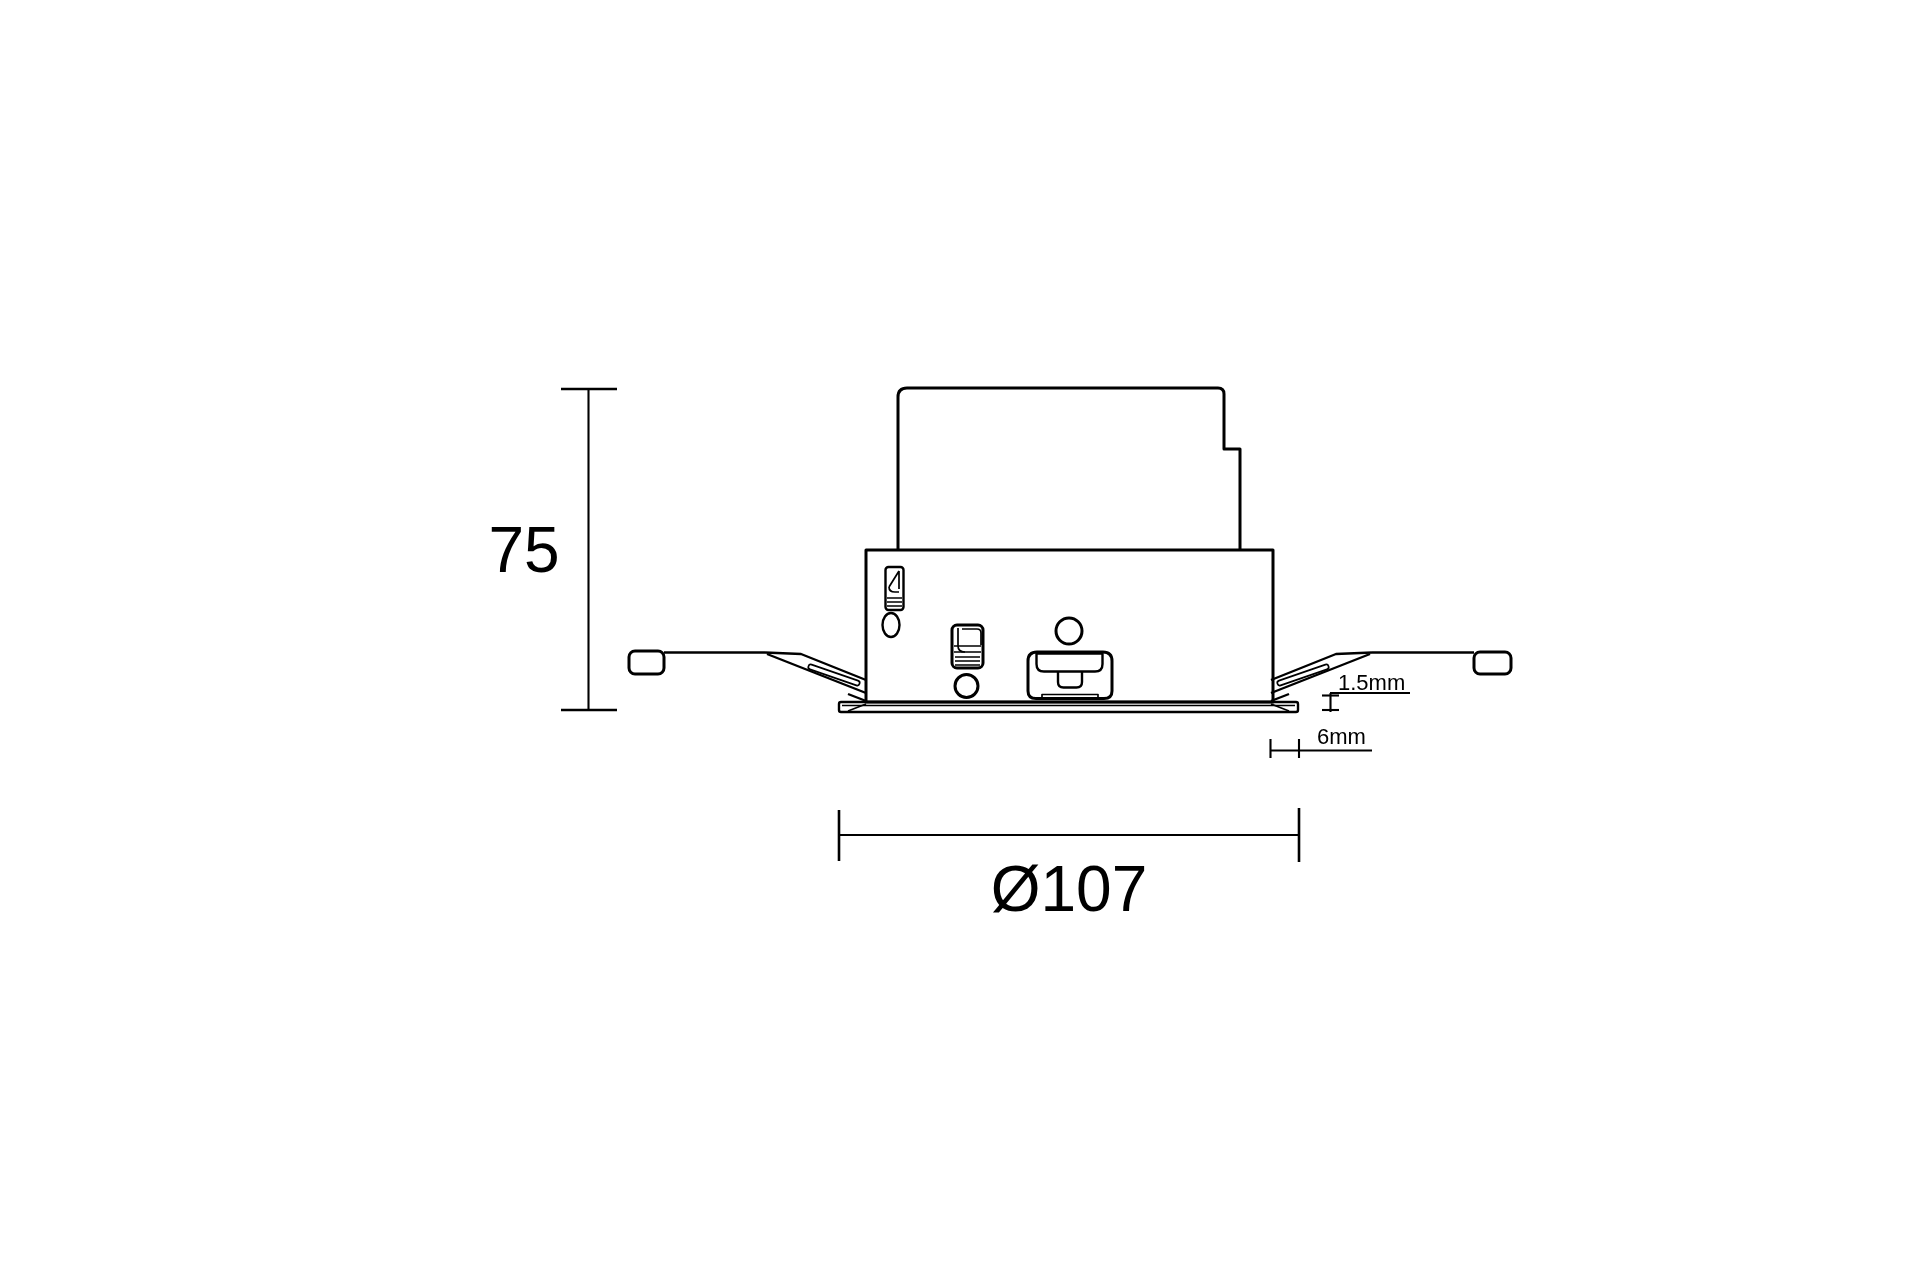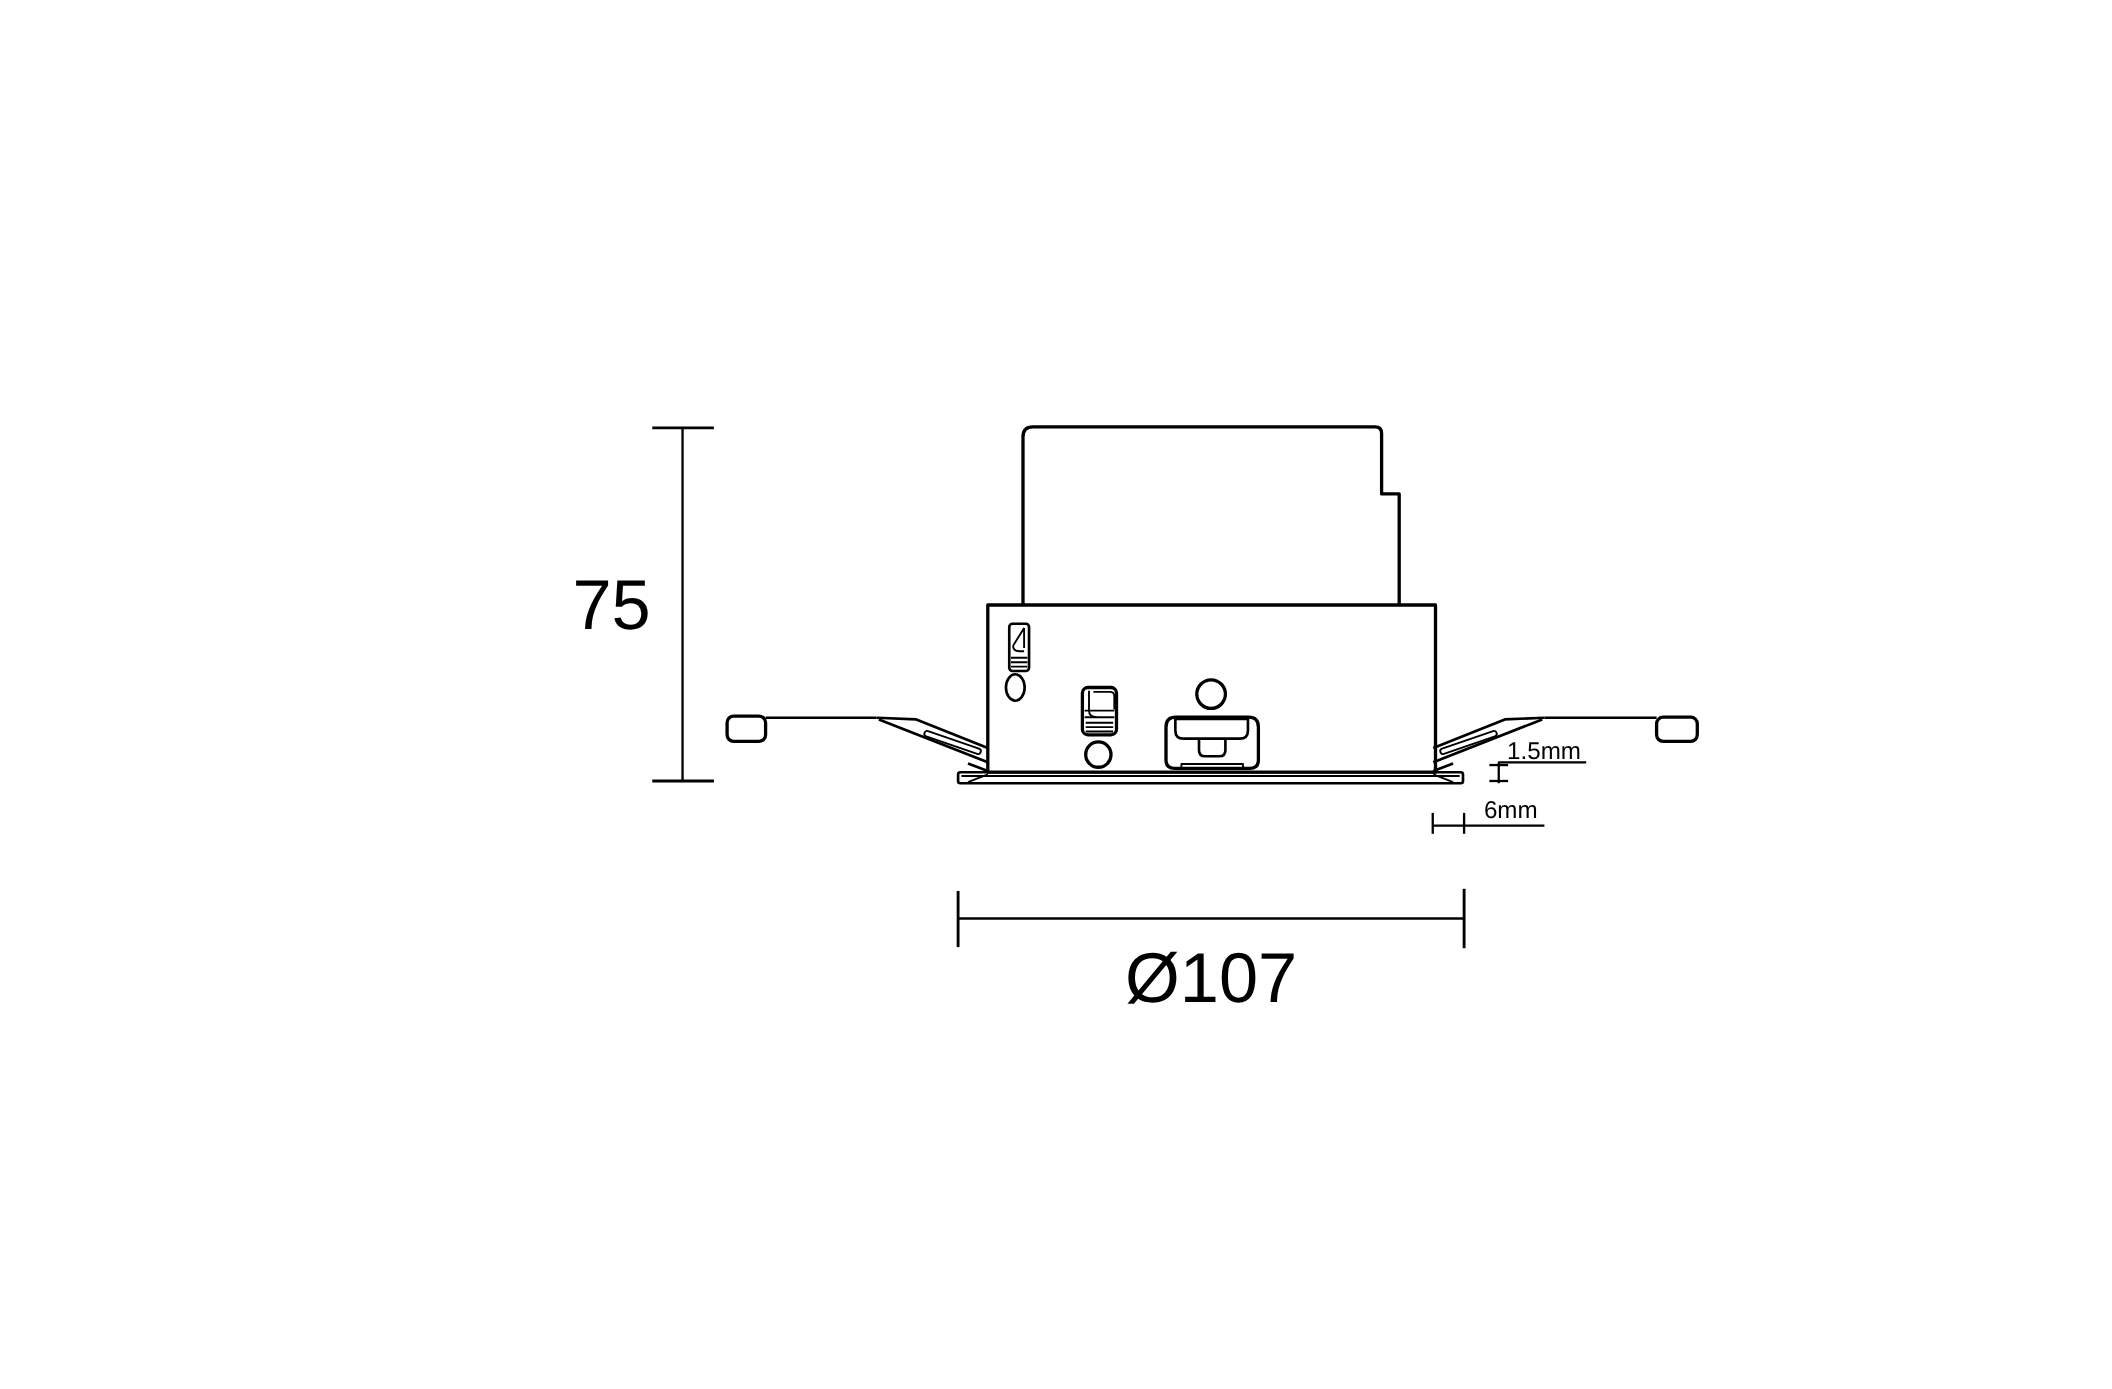--- a/index.html
+++ b/index.html
@@ -7,21 +7,20 @@
     padding: 0;
     background: #ffffff;
     font-family: "Liberation Sans", sans-serif;
   }
   .stage {
     position: relative;
     width: 1861px;
     height: 1263px;
     background: #ffffff;
     overflow: hidden;
-    padding-left: 32px;
   }
   svg { display: block; }
 
   
   .ol   { fill: none; stroke: #000; stroke-width: 3;   stroke-linejoin: round; }
   .ol2  { fill: none; stroke: #000; stroke-width: 2.4; stroke-linejoin: round; }
   .thin { fill: none; stroke: #000; stroke-width: 1.7; stroke-linejoin: round; }
   .dim  { fill: none; stroke: #000; stroke-width: 2.1; }
   .tick { fill: none; stroke: #000; stroke-width: 2.6; }
   .fillw { fill: #ffffff; }

